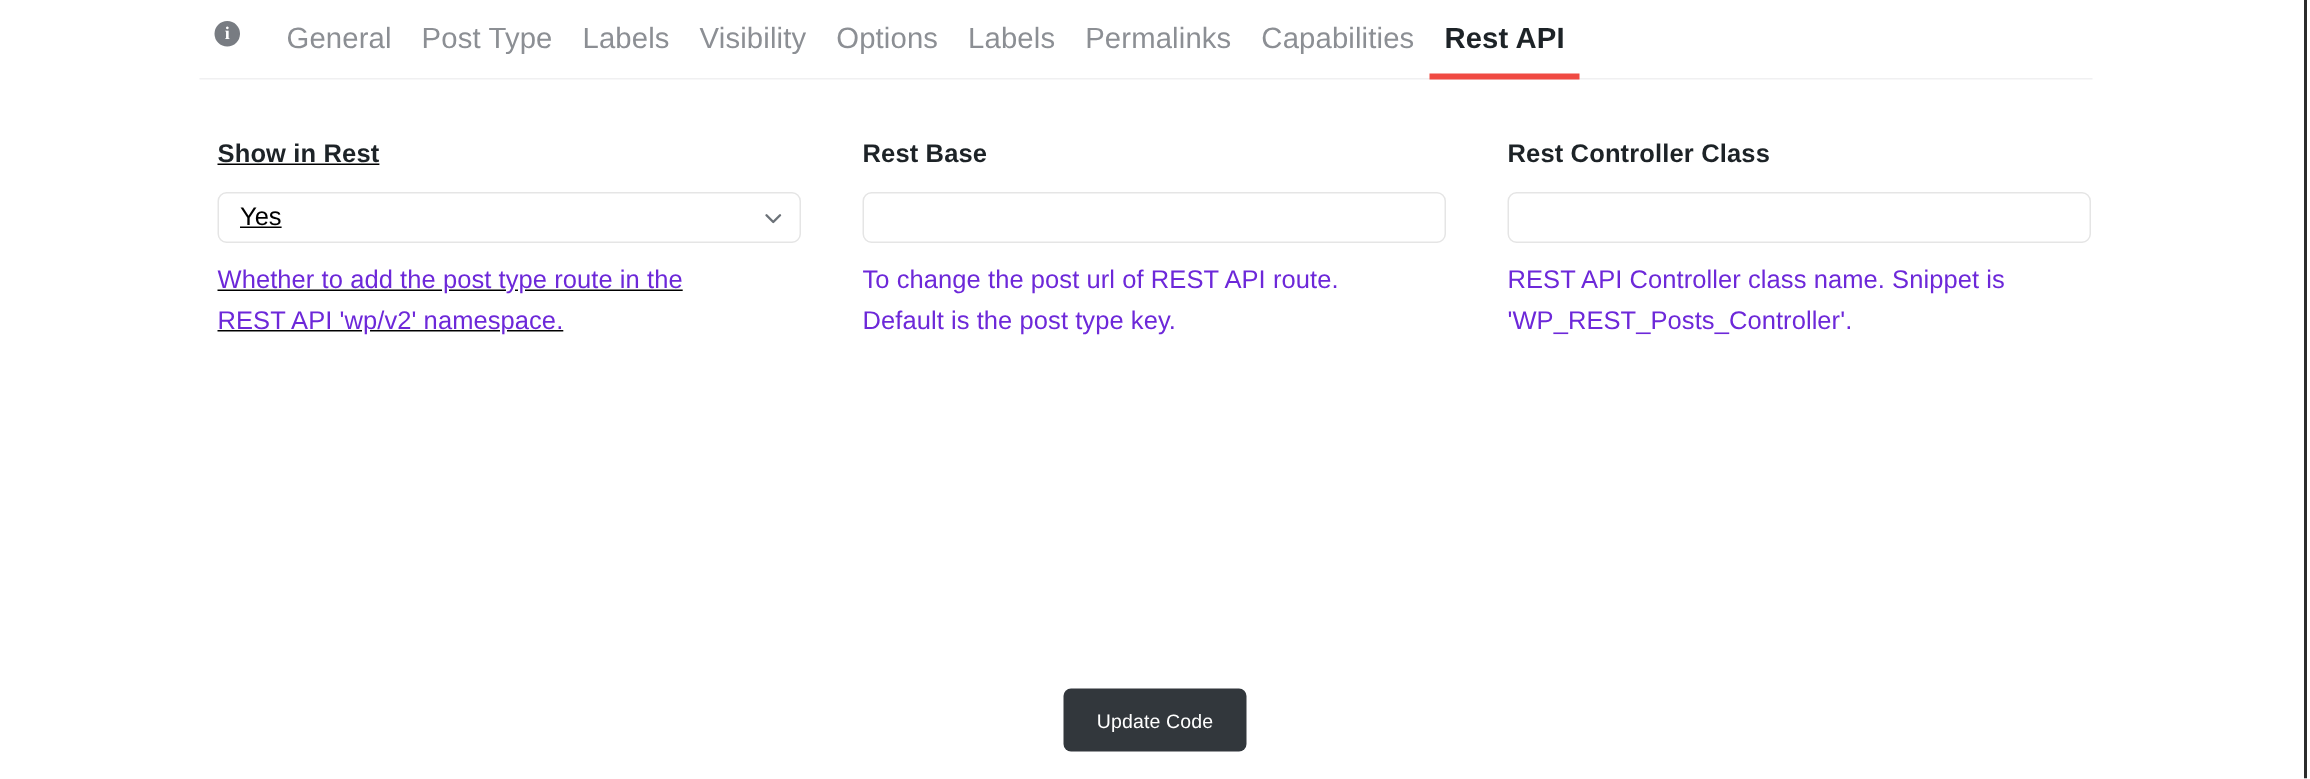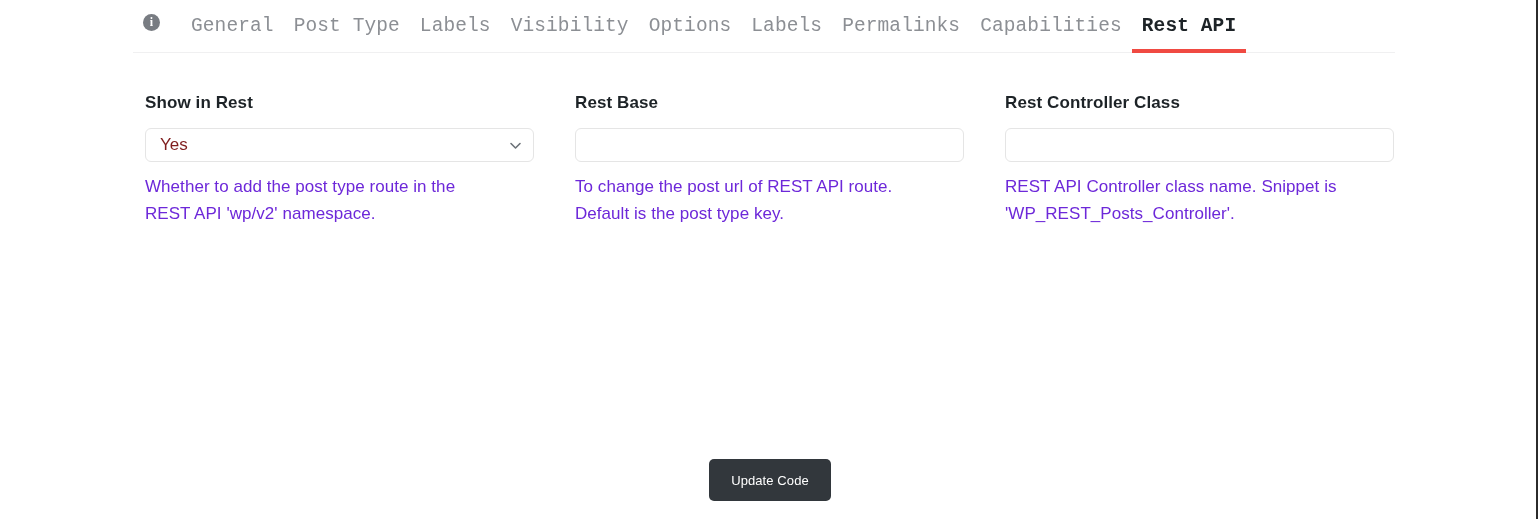--- a/index.html
+++ b/index.html
@@ -59,21 +59,20 @@
     position: relative;
     font-size: 19.5px;
     color: #8c8f94;
     letter-spacing: 0.1px;
     padding: 0 10px;
     height: 53px;
     display: flex;
     align-items: center;
     white-space: nowrap;
     cursor: pointer;
-    font-family: Liberation Mono, monospace;
   }
   .tab.active {
     color: #1d2327;
     font-weight: 600;
   }
   .tab.active::after {
     content: "";
     position: absolute;
     left: 0;
     right: 0;
@@ -86,21 +85,21 @@
   .fields {
     position: absolute;
     top: 92px;
     left: 145px;
     width: 1252px;
     display: flex;
   }
   .field {
     width: 389px;
   }
-  .field.spacer-1 { margin-right: 41px; }
+  .field.spacer-1 { margin-right: 41px; text-decoration: underline; }
   .field.spacer-2 { margin-right: 41px; }
 
   .field-label {
     font-size: 17px;
     font-weight: bold;
     color: #1d2327;
     line-height: 22px;
     margin-bottom: 14px;
     letter-spacing: 0.1px;
   }
@@ -109,21 +108,21 @@
 
   .text-input,
   .select-box {
     width: 389px;
     height: 34px;
     border: 1px solid #e5e5e5;
     border-radius: 6px;
     background: #ffffff;
     font-family: "Liberation Sans", sans-serif;
     font-size: 17px;
-    color: #7f1d1d;
+    color: #000000;
     padding: 0 14px;
     outline: none;
     display: block;
   }
   .select-box {
     line-height: 32px;
     padding: 0 34px 0 14px;
     cursor: pointer;
     white-space: nowrap;
     overflow: hidden;

